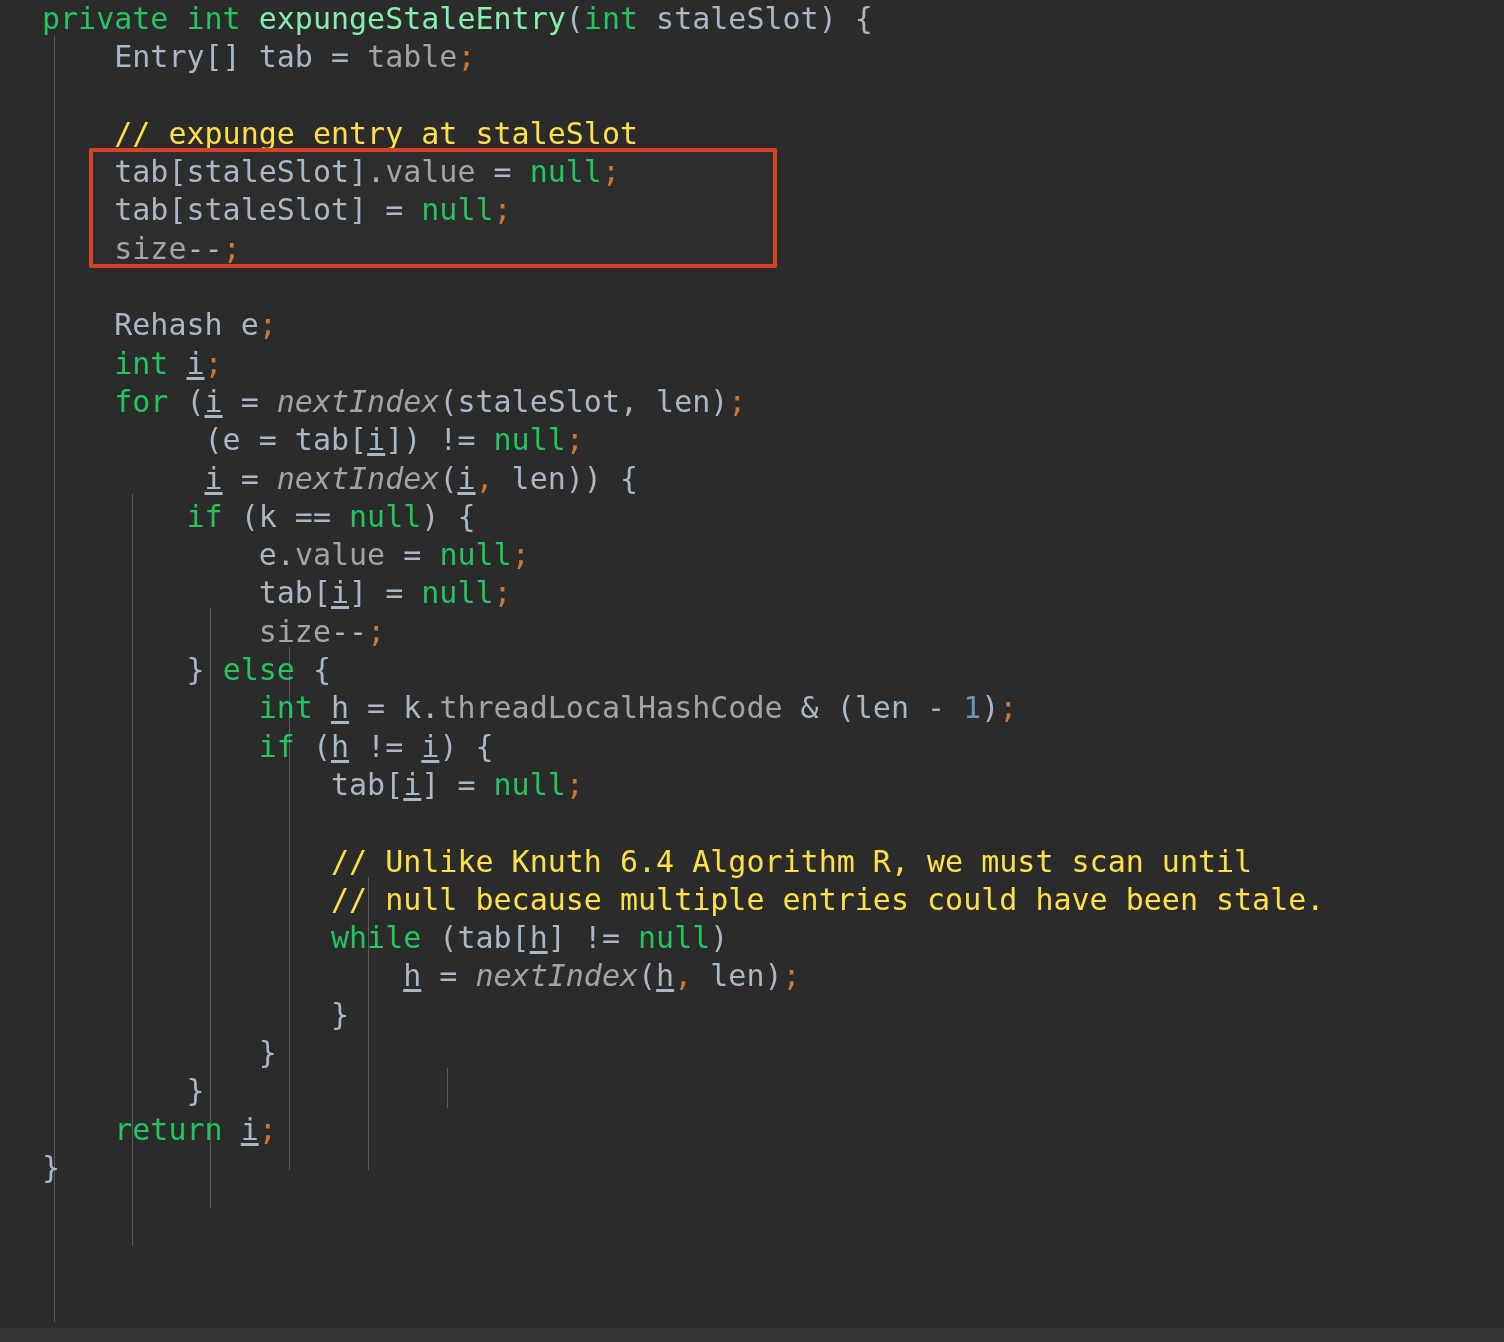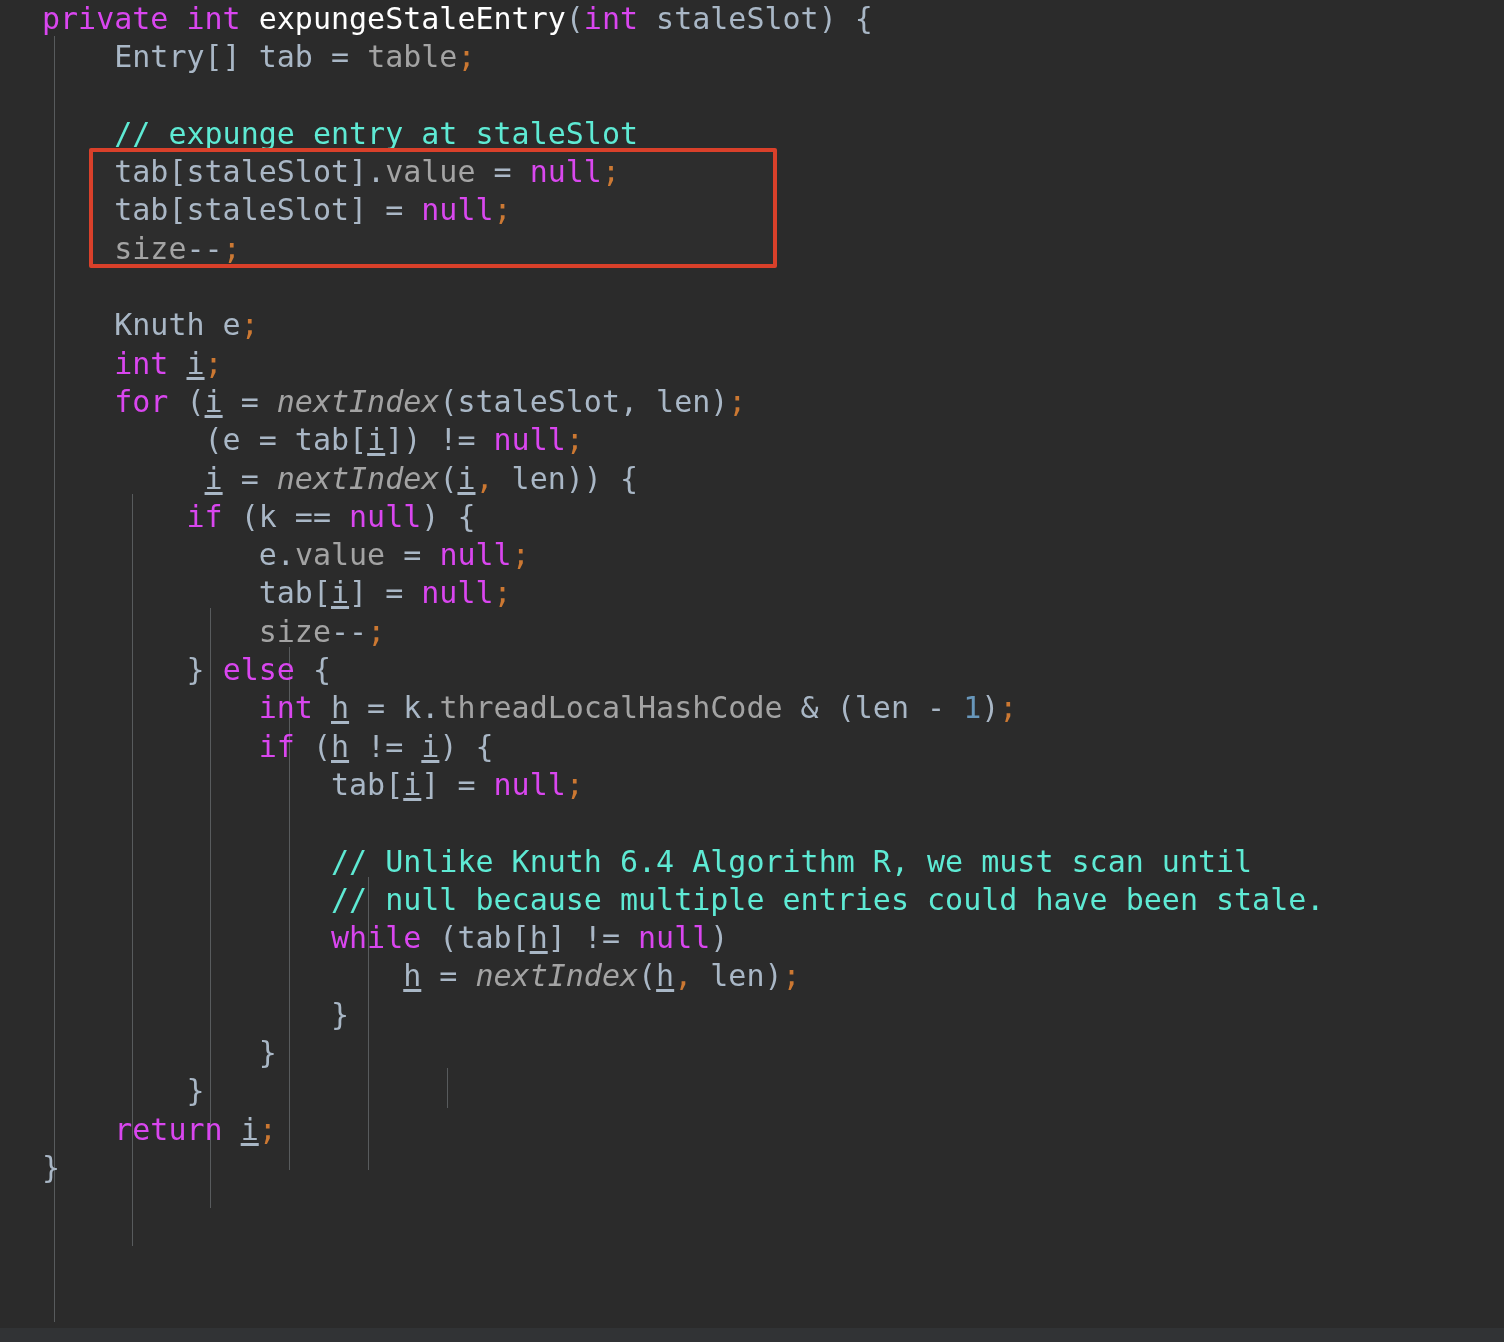--- a/index.html
+++ b/index.html
@@ -61,24 +61,24 @@
     height: 1342px;
     pointer-events: none;
   }
   .guide {
     position: absolute;
     width: 1px;
     background: #585b5d;
   }
 
   
-  .kw   { color: #d946ef; }   
-  .mth  { color: #ffffff; }   
+  .kw   { color: #22c55e; }   
+  .mth  { color: #86efac; }   
   .fld  { color: #a3a3a3; }   
-  .cmt  { color: #5eead4; }   
+  .cmt  { color: #fde047; }   
   .num  { color: #6897bb; }   
   .pl   { color: #a9b7c6; }   
   .sm   { color: #cc7832; }   
   .fn   { color: #a3a3a3; font-style: italic; }  
   .ul   { text-decoration: underline; text-underline-offset: 3px; }
 
   
   #highlight-box {
     position: absolute;
     left: 89px;
@@ -118,21 +118,21 @@
 
     <div class="line">    <span class="pl">tab[staleSlot].</span><span class="fld">value</span><span class="pl"> = </span><span class="kw">null</span><span class="sm">;</span></div>
 
     <div class="line">    <span class="pl">tab[staleSlot] = </span><span class="kw">null</span><span class="sm">;</span></div>
 
     <div class="line">    <span class="fld">size</span><span class="pl">--</span><span class="sm">;</span></div>
 
     <div class="line"> </div>
 
 
-    <div class="line">    <span class="pl">Knuth e</span><span class="sm">;</span></div>
+    <div class="line">    <span class="pl">Rehash e</span><span class="sm">;</span></div>
 
     <div class="line">    <span class="kw">int</span> <span class="pl ul">i</span><span class="sm">;</span></div>
 
     <div class="line">    <span class="kw">for</span> <span class="pl">(</span><span class="pl ul">i</span><span class="pl"> = </span><span class="fn">nextIndex</span><span class="pl">(staleSlot, len)</span><span class="sm">;</span></div>
 
     <div class="line">         <span class="pl">(e = tab[</span><span class="pl ul">i</span><span class="pl">]) != </span><span class="kw">null</span><span class="sm">;</span></div>
 
     <div class="line">         <span class="pl ul">i</span><span class="pl"> = </span><span class="fn">nextIndex</span><span class="pl">(</span><span class="pl ul">i</span><span class="sm">,</span><span class="pl"> len)) {</span></div>
 
 

